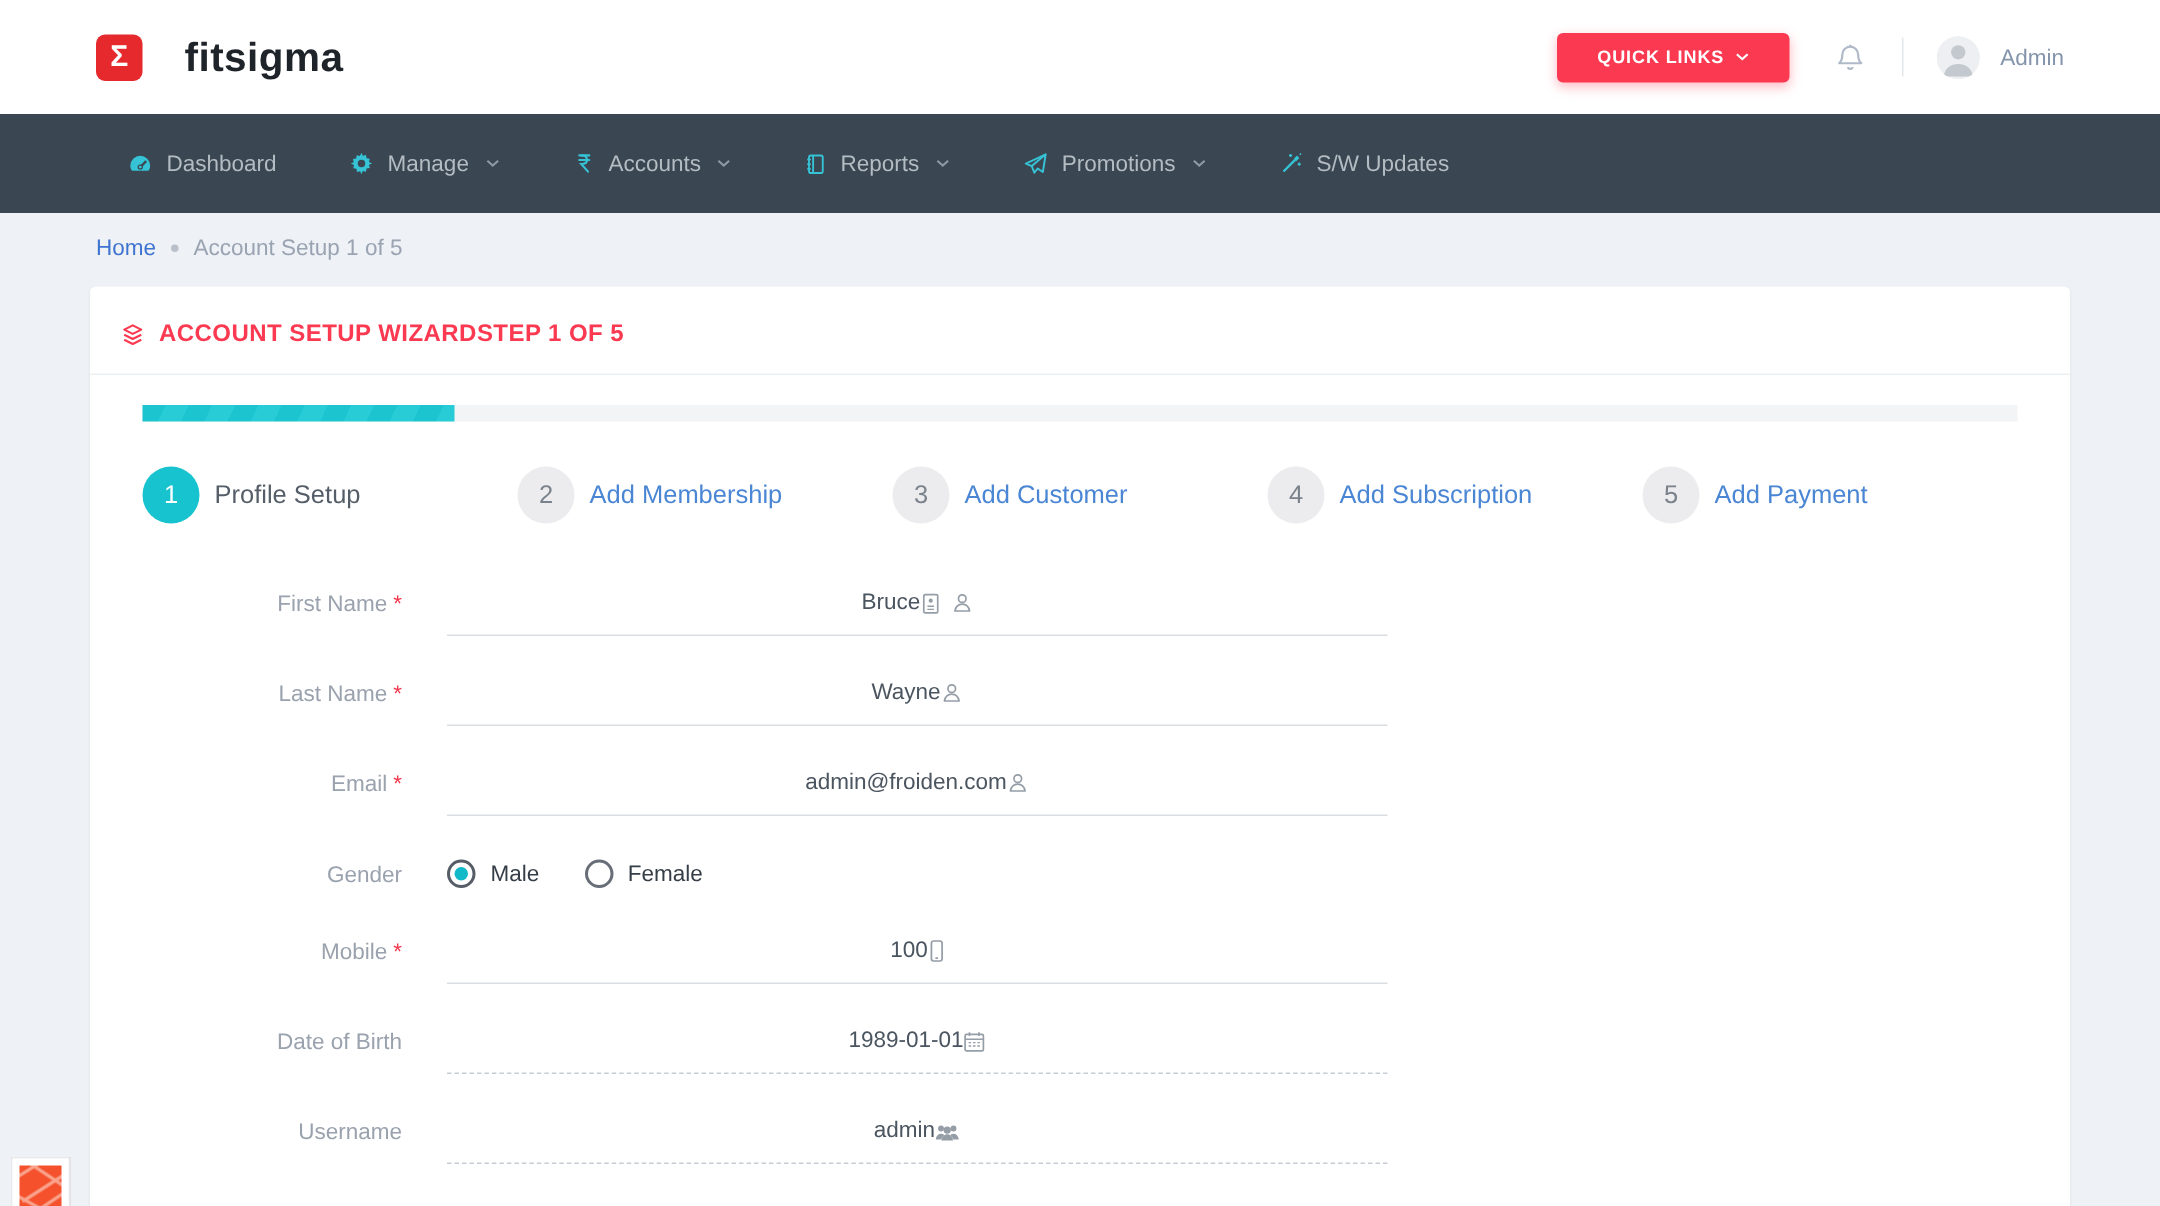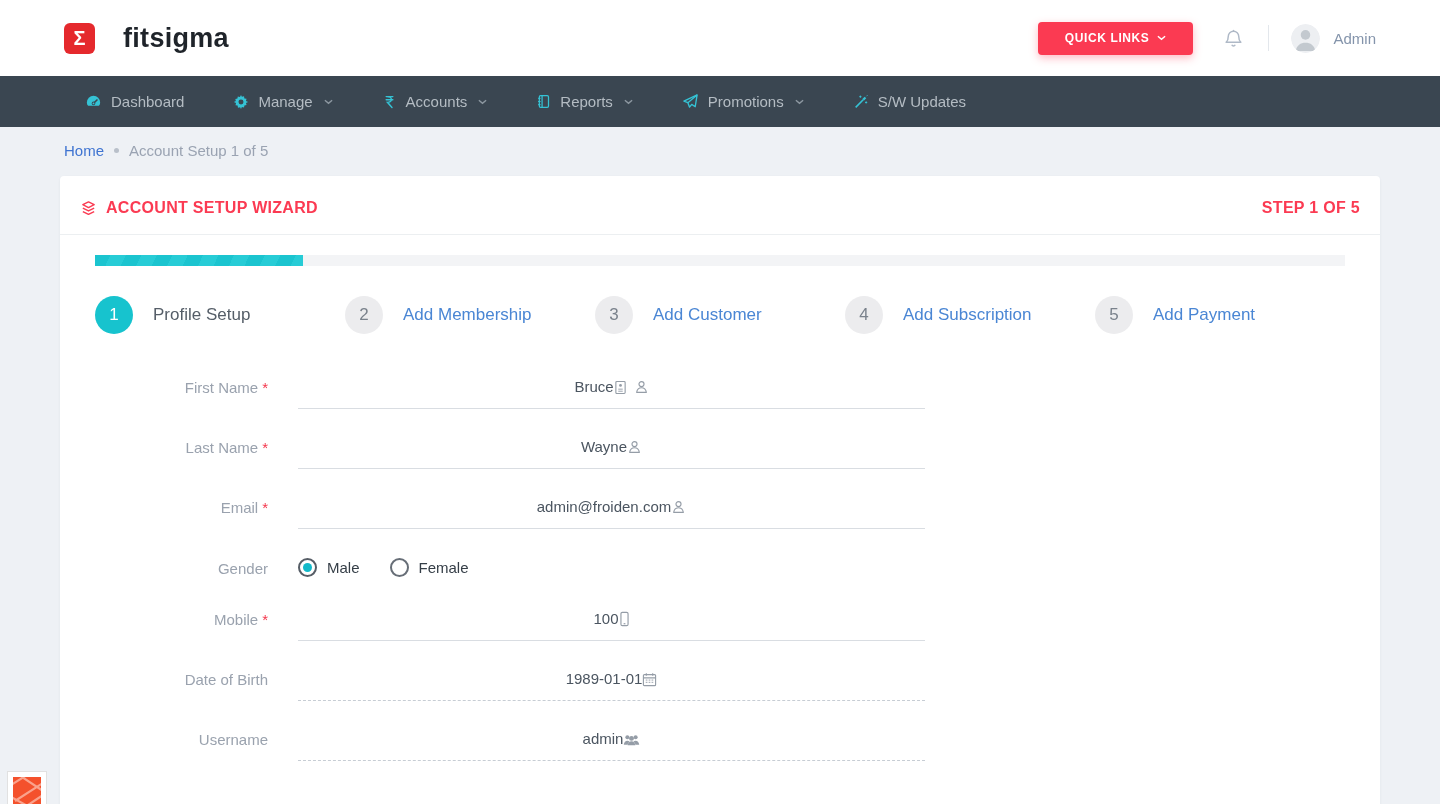--- a/index.html
+++ b/index.html
@@ -24,53 +24,53 @@
   .quick-links { background:#fb3a52; color:#fff; border:none; border-radius:4px;
     height:33px; padding:0 27px; font-size:12px; font-weight:bold; letter-spacing:.6px;
     display:flex; align-items:center; gap:8px; cursor:pointer;
     box-shadow:0 3px 8px rgba(251,58,82,.35); font-family:inherit; }
   .bell { margin-left:30px; color:#afb9c7; cursor:pointer; }
   .v-divider { width:1px; height:26px; background:#e3e7ec; margin:0 22px 0 24px; }
   .avatar { width:29px; height:29px; border-radius:50%; overflow:hidden; cursor:pointer; }
   .admin-name { margin-left:13px; font-size:15px; color:#8494ab; cursor:pointer; }
 
   
-  .navbar { height:51px; background:#3a4651; display:flex; align-items:center;
+  .navbar { height:66px; background:#3a4651; display:flex; align-items:center;
     padding:0 85px; gap:49px; }
   .nav-item { display:flex; align-items:center; gap:9px; color:#b4bcc3;
     font-size:15px; cursor:pointer; white-space:nowrap; }
   .nav-item .nicon { color:#35c3d5; display:flex; }
   .nav-item .chev { color:#8d98a1; margin-left:2px; display:flex; }
 
   
   .breadcrumb { padding:15px 64px 12px; display:flex; align-items:center; font-size:15px; }
   .bc-home { color:#3f74d1; text-decoration:none; cursor:pointer; }
   .bc-dot { width:5px; height:5px; border-radius:50%; background:#b9c0ca; margin:0 10px; }
   .bc-current { color:#9aa3b2; }
 
   
   .card { margin:5px 60px 0; background:#fff; border-radius:4px;
     box-shadow:0 1px 3px rgba(40,50,60,.06); padding-bottom:40px; }
-  .card-head { display:flex; justify-content:space-between; align-items:center;
+  .card-head { display:flex; align-items:center;
     padding:23px 20px 17px; border-bottom:1px solid #eceff1; }
   .card-title { display:flex; align-items:center; gap:9px; color:#fb3a52;
     font-weight:bold; font-size:16px; letter-spacing:.3px; }
   .step-indicator { color:#fb3a52; font-weight:bold; font-size:16px; letter-spacing:.3px; }
 
   .progress { margin:20px 35px 0; height:11px; background:#f3f4f6; }
   .progress-fill { height:100%;
     background:repeating-linear-gradient(115deg,#1bc4cf 0 14px,#27ccd6 14px 28px); }
 
   .steps { display:flex; padding:30px 35px 0; }
   .step { flex:1; display:flex; align-items:center; cursor:pointer; }
   .step-circle { width:38px; height:38px; border-radius:50%; background:#ececee;
     color:#7a828c; font-size:17px; display:flex; align-items:center;
     justify-content:center; flex:none; }
   .step.active .step-circle { background:#17c3ce; color:#fff; }
-  .step-label { margin-left:20px; font-size:17px; color:#4a86d4; }
+  .step-label { margin-left:10px; font-size:17px; color:#4a86d4; }
   .step.active .step-label { color:#555e68; }
 
   
   .form { padding-top:44px; }
   .form-row { display:flex; align-items:flex-start; margin-bottom:29px; }
   .form-row.radio-row { align-items:center; margin-bottom:33px; }
   .f-label { width:208px; text-align:right; font-size:15px; color:#9aa2ae;
     padding-top:1px; flex:none; }
   .req { color:#f4364c; margin-left:4px; }
   .f-input { margin-left:30px; width:627px; display:flex; justify-content:center;

